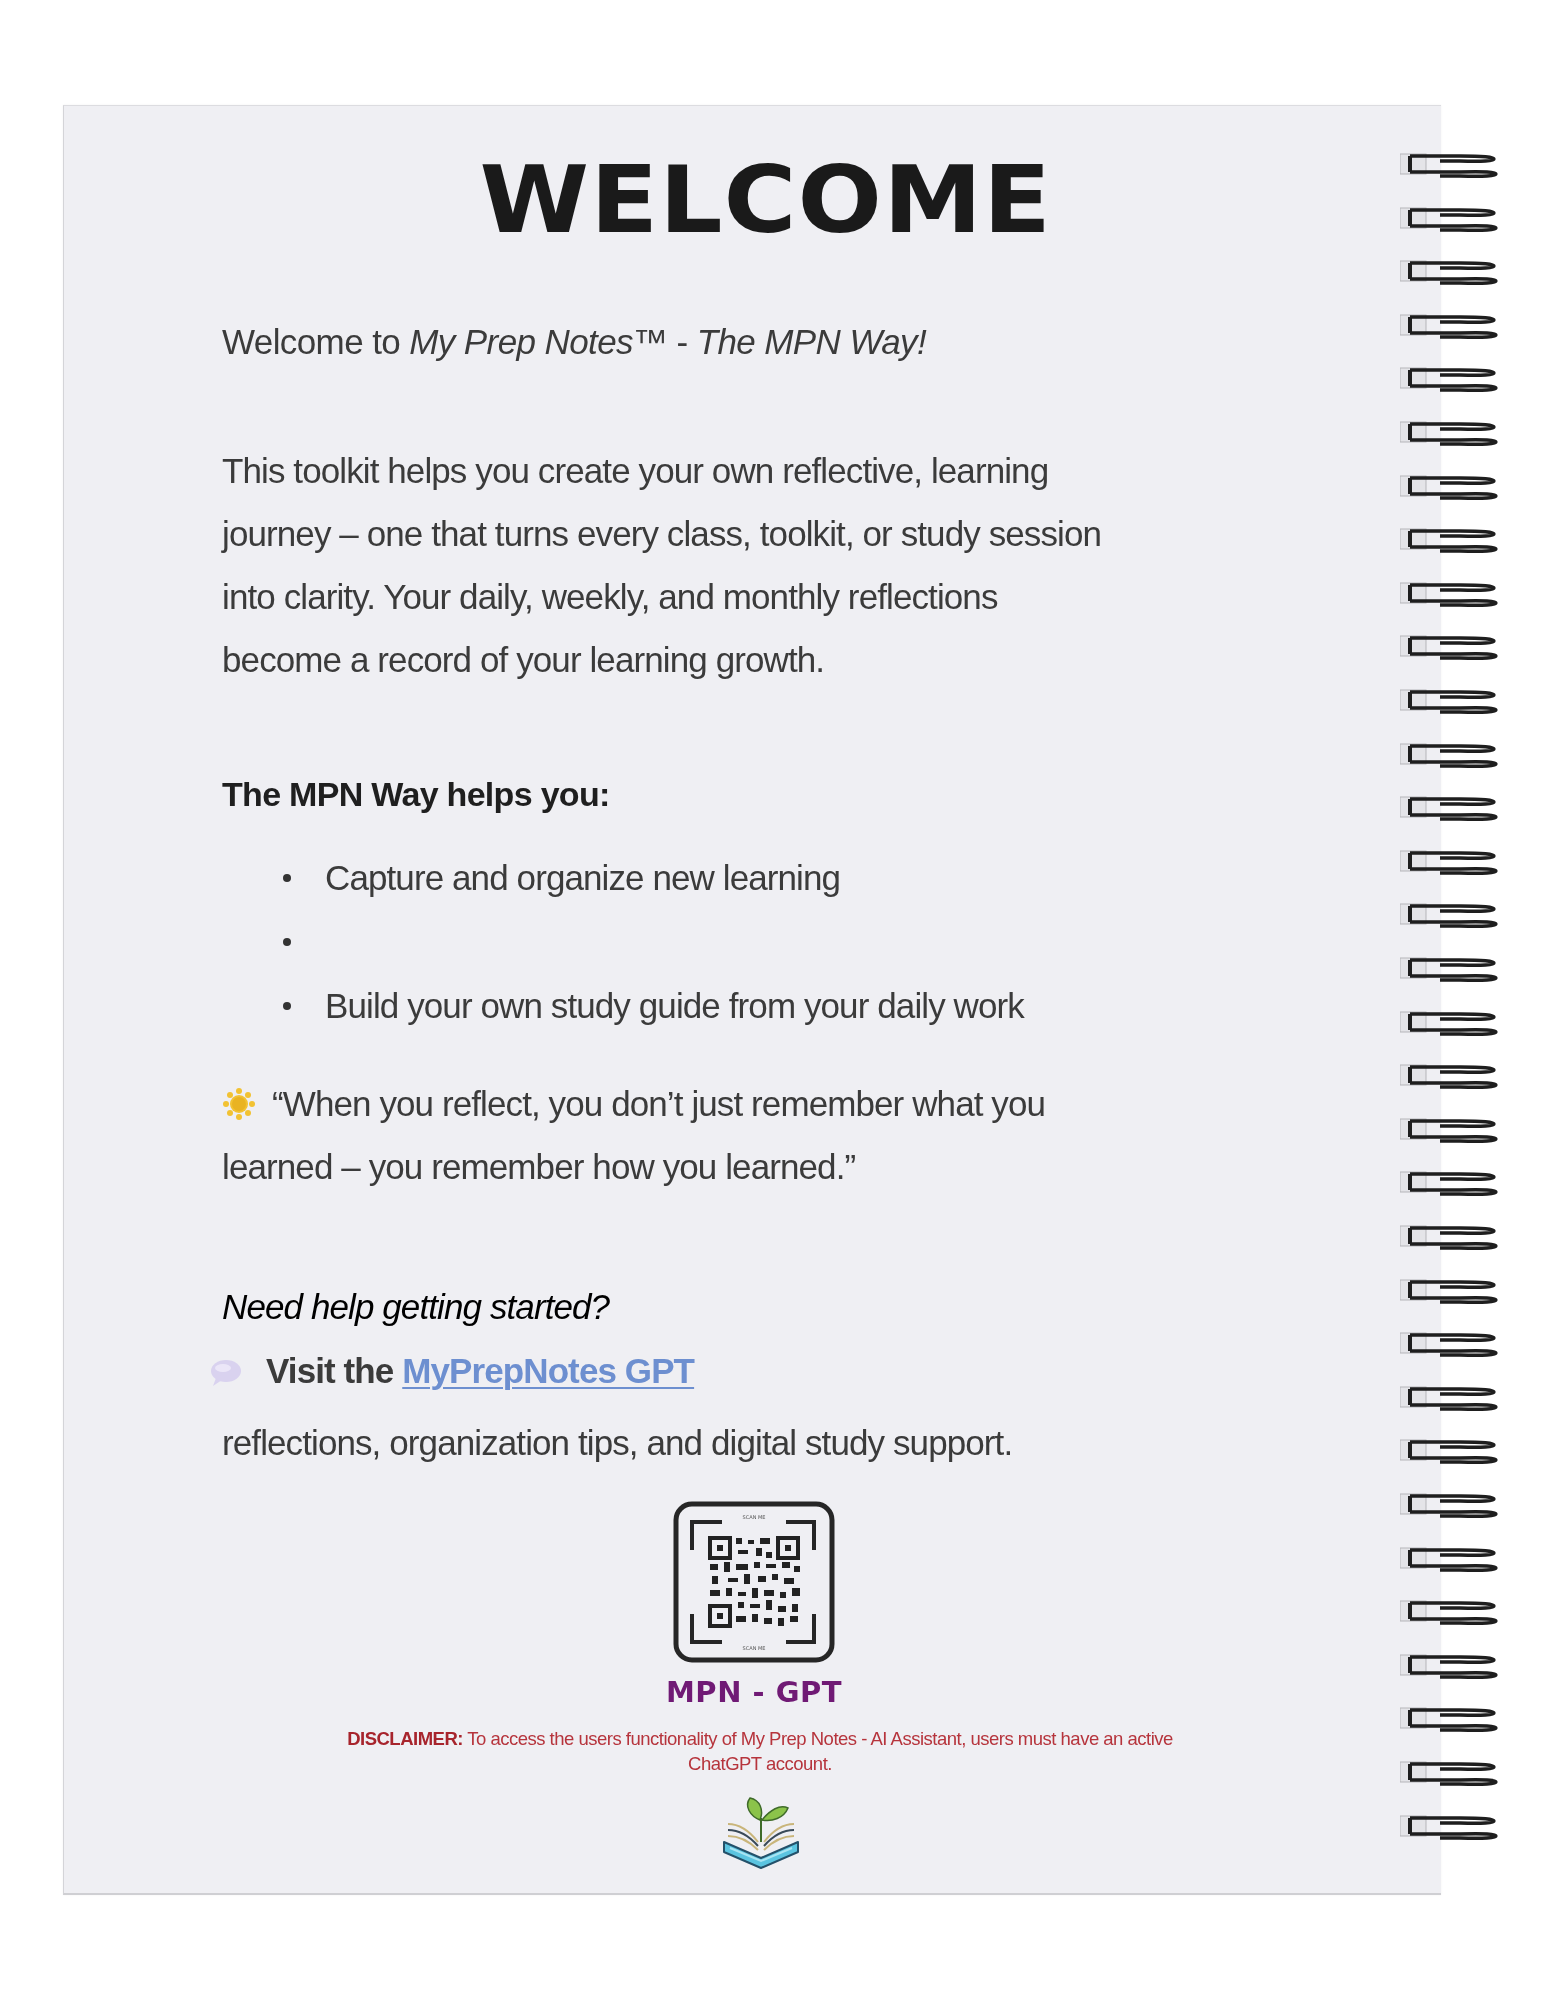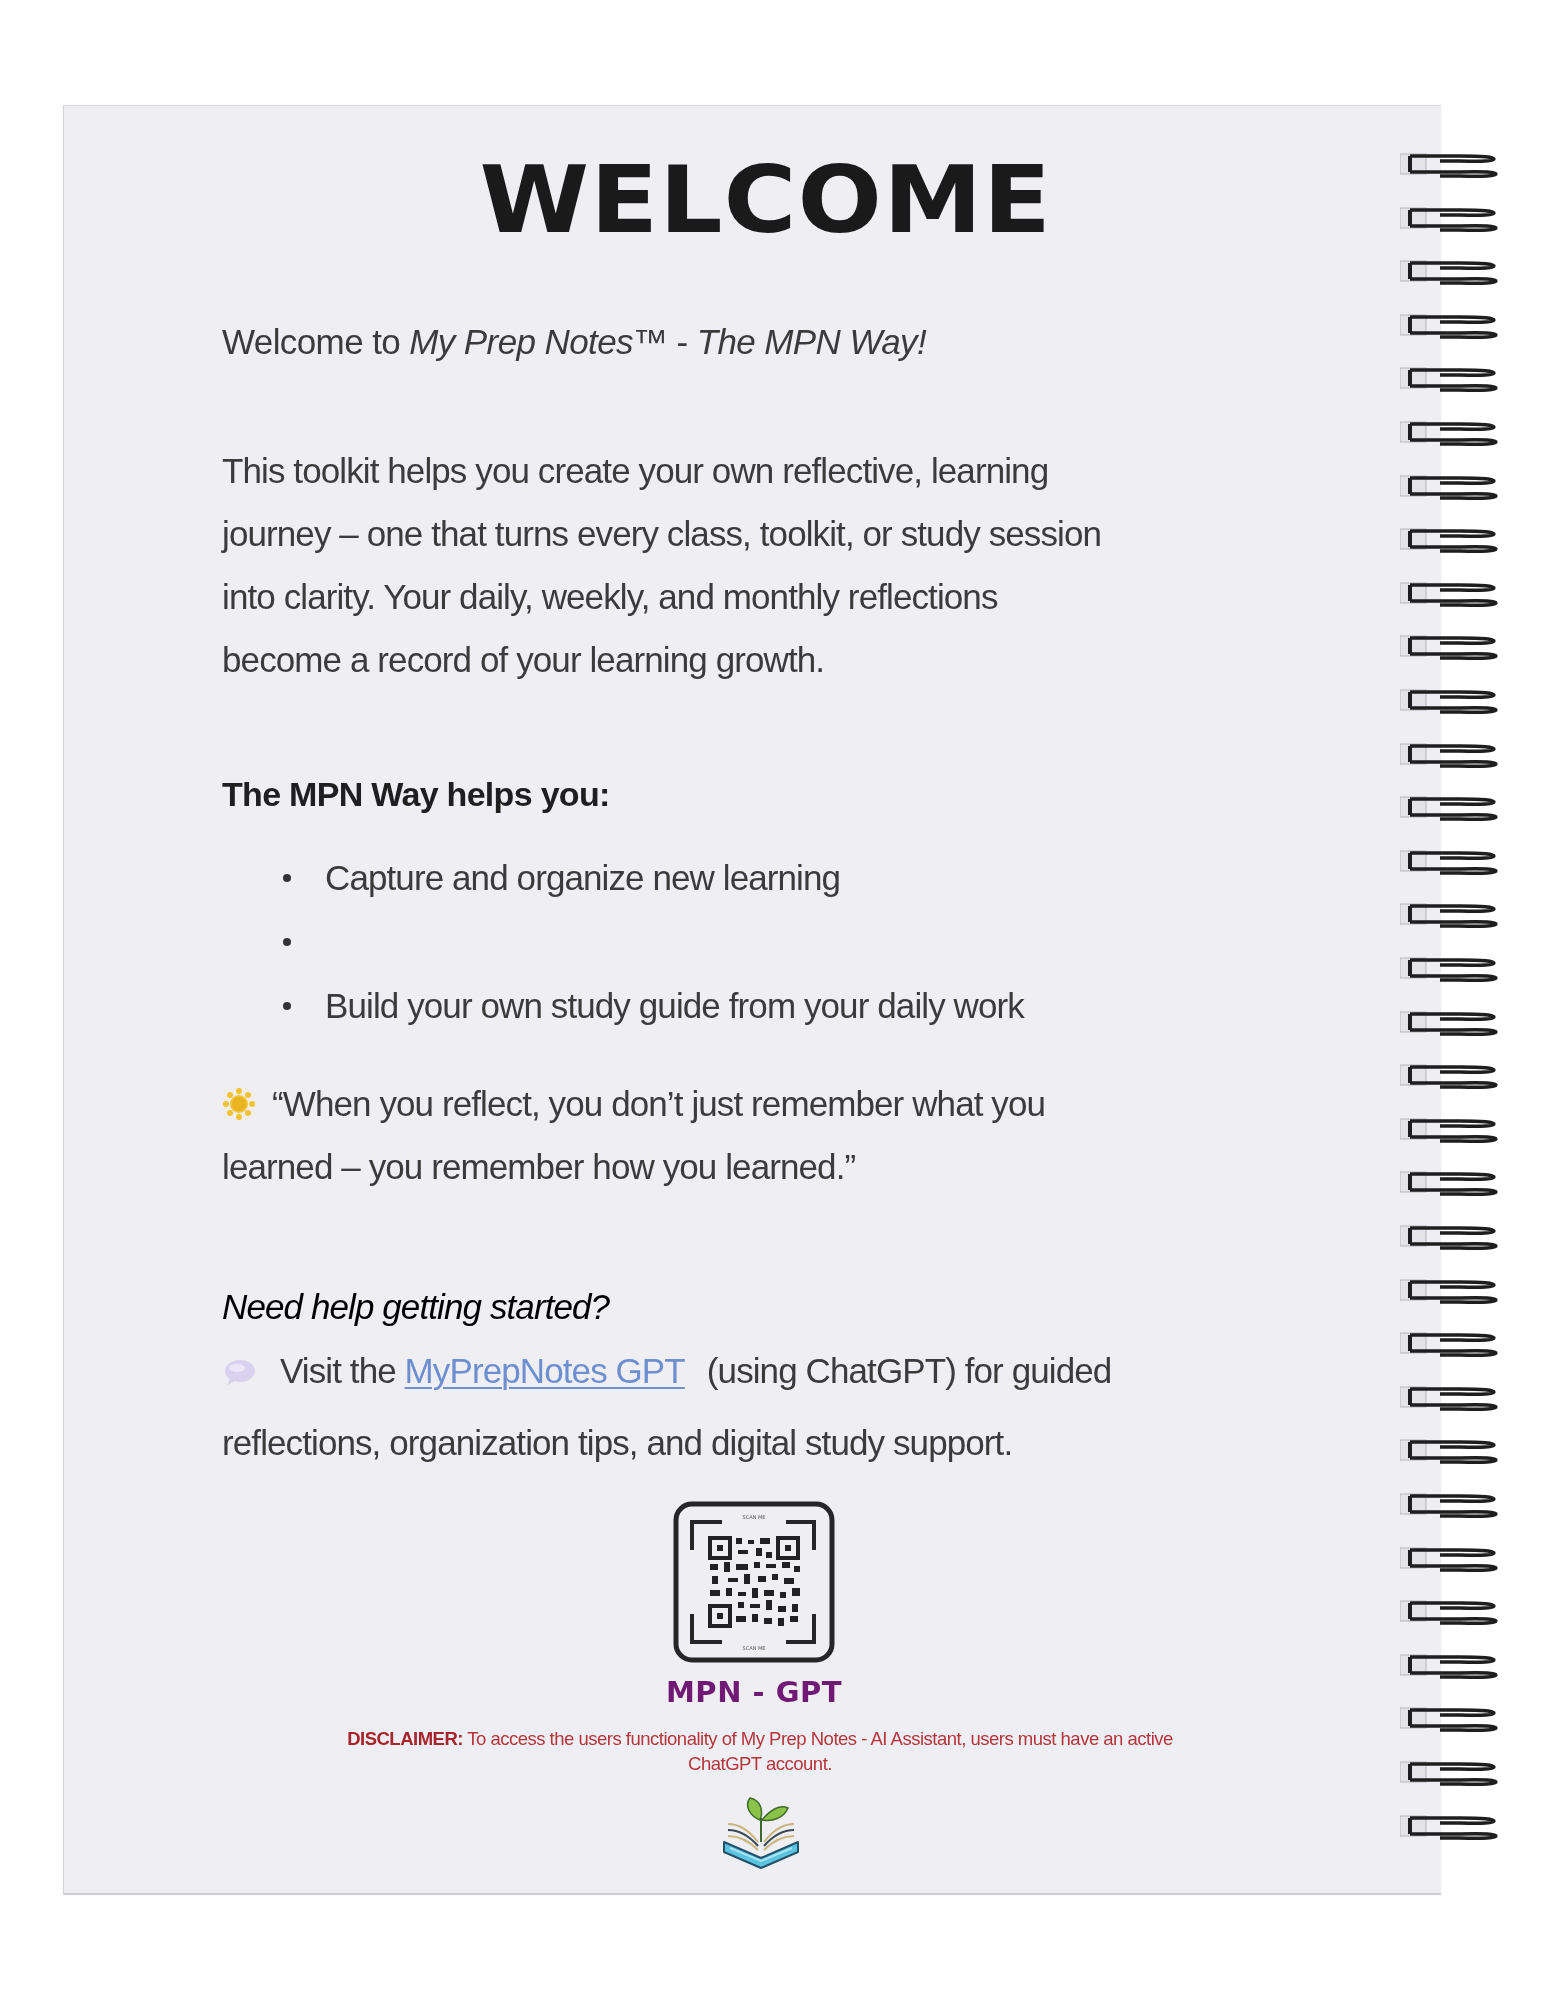--- a/index.html
+++ b/index.html
@@ -114,28 +114,29 @@
     position: absolute;
     left: 222px;
     top: 1287px;
     font-size: 35px;
     font-style: italic;
     color: #000000;
     letter-spacing: -0.9px;
   }
   .visit-line {
     position: absolute;
-    left: 222px;
+    left: 208px;
     top: 1351px;
     font-size: 35px;
     color: #3b3b3b;
     letter-spacing: -0.9px;
     white-space: nowrap;
     display: flex;
     align-items: center;
+    font-weight: bold;
   }
   .bubble {
     width: 34px;
     height: 30px;
     margin-right: 24px;
   }
   .gpt-link {
     color: #6d8fd0;
     text-decoration: underline;
     text-decoration-thickness: 2px;
@@ -266,21 +267,21 @@
 <div class="help-q">Need help getting started?</div>
 
 <div class="visit-line">
   <span class="bubble">
     <svg width="34" height="30" viewBox="0 0 34 30">
       <ellipse cx="18" cy="13" rx="15" ry="11" fill="#d9d2ef"></ellipse>
       <path d="M8 20 L5 28 L14 22 Z" fill="#d9d2ef"></path>
       <ellipse cx="15" cy="10" rx="8" ry="4" fill="#ebe6f8"></ellipse>
     </svg>
   </span>
-  <span>Visit the</span>&nbsp;<a class="gpt-link">MyPrepNotes GPT</a><span class="after-link">(using ChatGPT) for guided</span>
+  <span>Visit the</span>&nbsp;<a class="gpt-link">MyPrepNotes GPT</a>
 </div>
 <div class="visit-line2">reflections, organization tips, and digital study support.</div>
 
 <div class="qr-wrap">
   <svg width="164" height="164" viewBox="0 0 164 164">
     <rect x="4" y="4" width="156" height="156" rx="16" ry="16" fill="none" stroke="#262626" stroke-width="5"></rect>
 
     <path d="M20 50 V22 H50" fill="none" stroke="#262626" stroke-width="4"></path>
     <path d="M114 22 H142 V50" fill="none" stroke="#262626" stroke-width="4"></path>
     <path d="M20 114 V142 H50" fill="none" stroke="#262626" stroke-width="4"></path>

